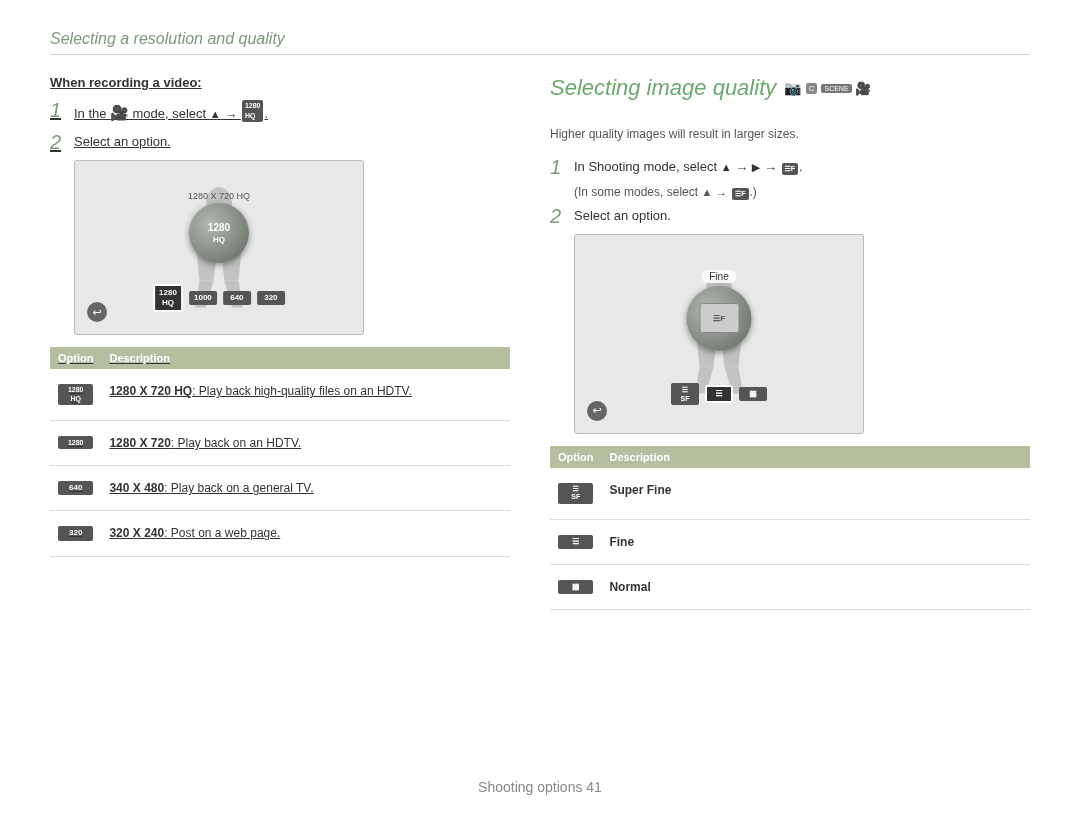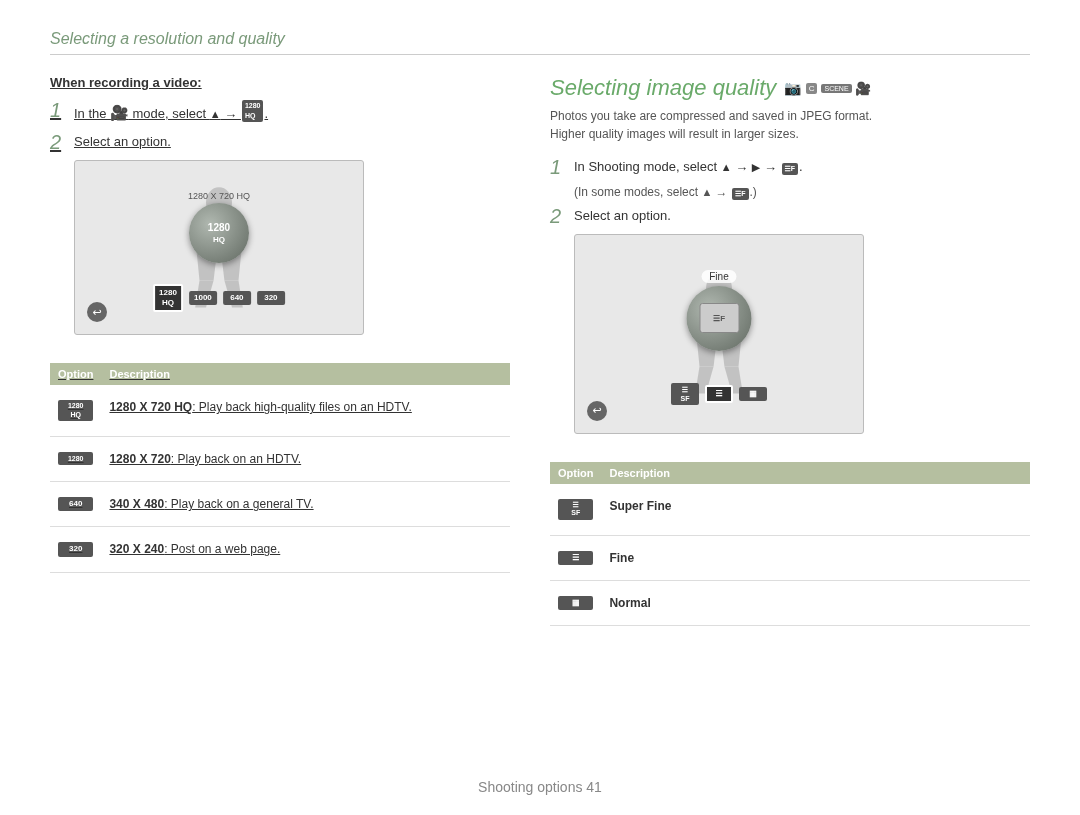--- a/index.html
+++ b/index.html
@@ -187,21 +187,21 @@
       align-items: center;
       justify-content: center;
       color: #fff;
       font-size: 11px;
     }
 
     
     .option-table {
       width: 100%;
       border-collapse: collapse;
-      margin-top: 28px;
+      margin-top: 12px;
     }
 
     .option-table thead tr {
       background: #b5bfa0;
     }
 
     .option-table thead th {
       padding: 5px 8px;
       font-size: 11px;
       font-weight: bold;
@@ -452,21 +452,21 @@
         <span>Selecting image quality</span>
         <span style="display:flex;gap:4px;align-items:center;font-size:13px;font-style:normal;">
           <span style="font-size:14px;">📷</span>
           <span style="background:#888;color:#fff;font-size:8px;padding:1px 3px;border-radius:2px;">C</span>
           <span style="background:#777;color:#fff;font-size:7px;padding:1px 3px;border-radius:2px;">SCENE</span>
           <span style="font-size:13px;">🎥</span>
         </span>
       </div>
 
       <div class="right-subtitle">
-        <span>Photos you take are compressed and saved in JPEG format.</span><br>
+        <br>
         <span>Higher quality images will result in larger sizes.</span>
       </div>
 
       <div class="step">
         <span class="step-number">1</span>
         <span class="step-text">
           In Shooting mode, select <span class="arrow-sym">▲</span> → <span class="arrow-sym">▶</span> → 
           <span class="small-icon-text">☰F</span>.
         </span>
       </div>

